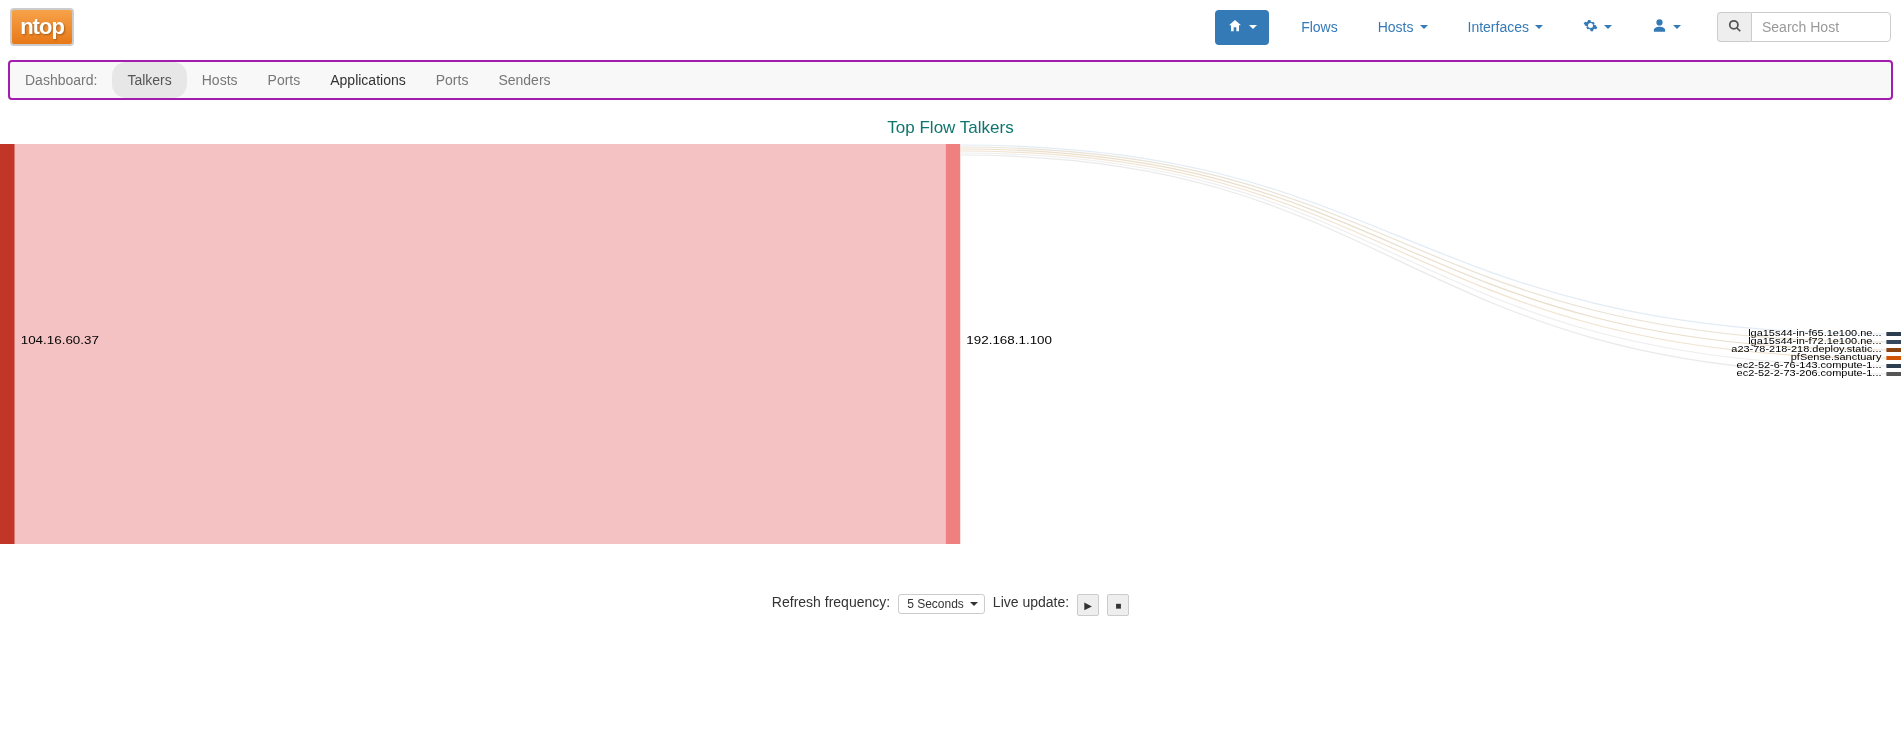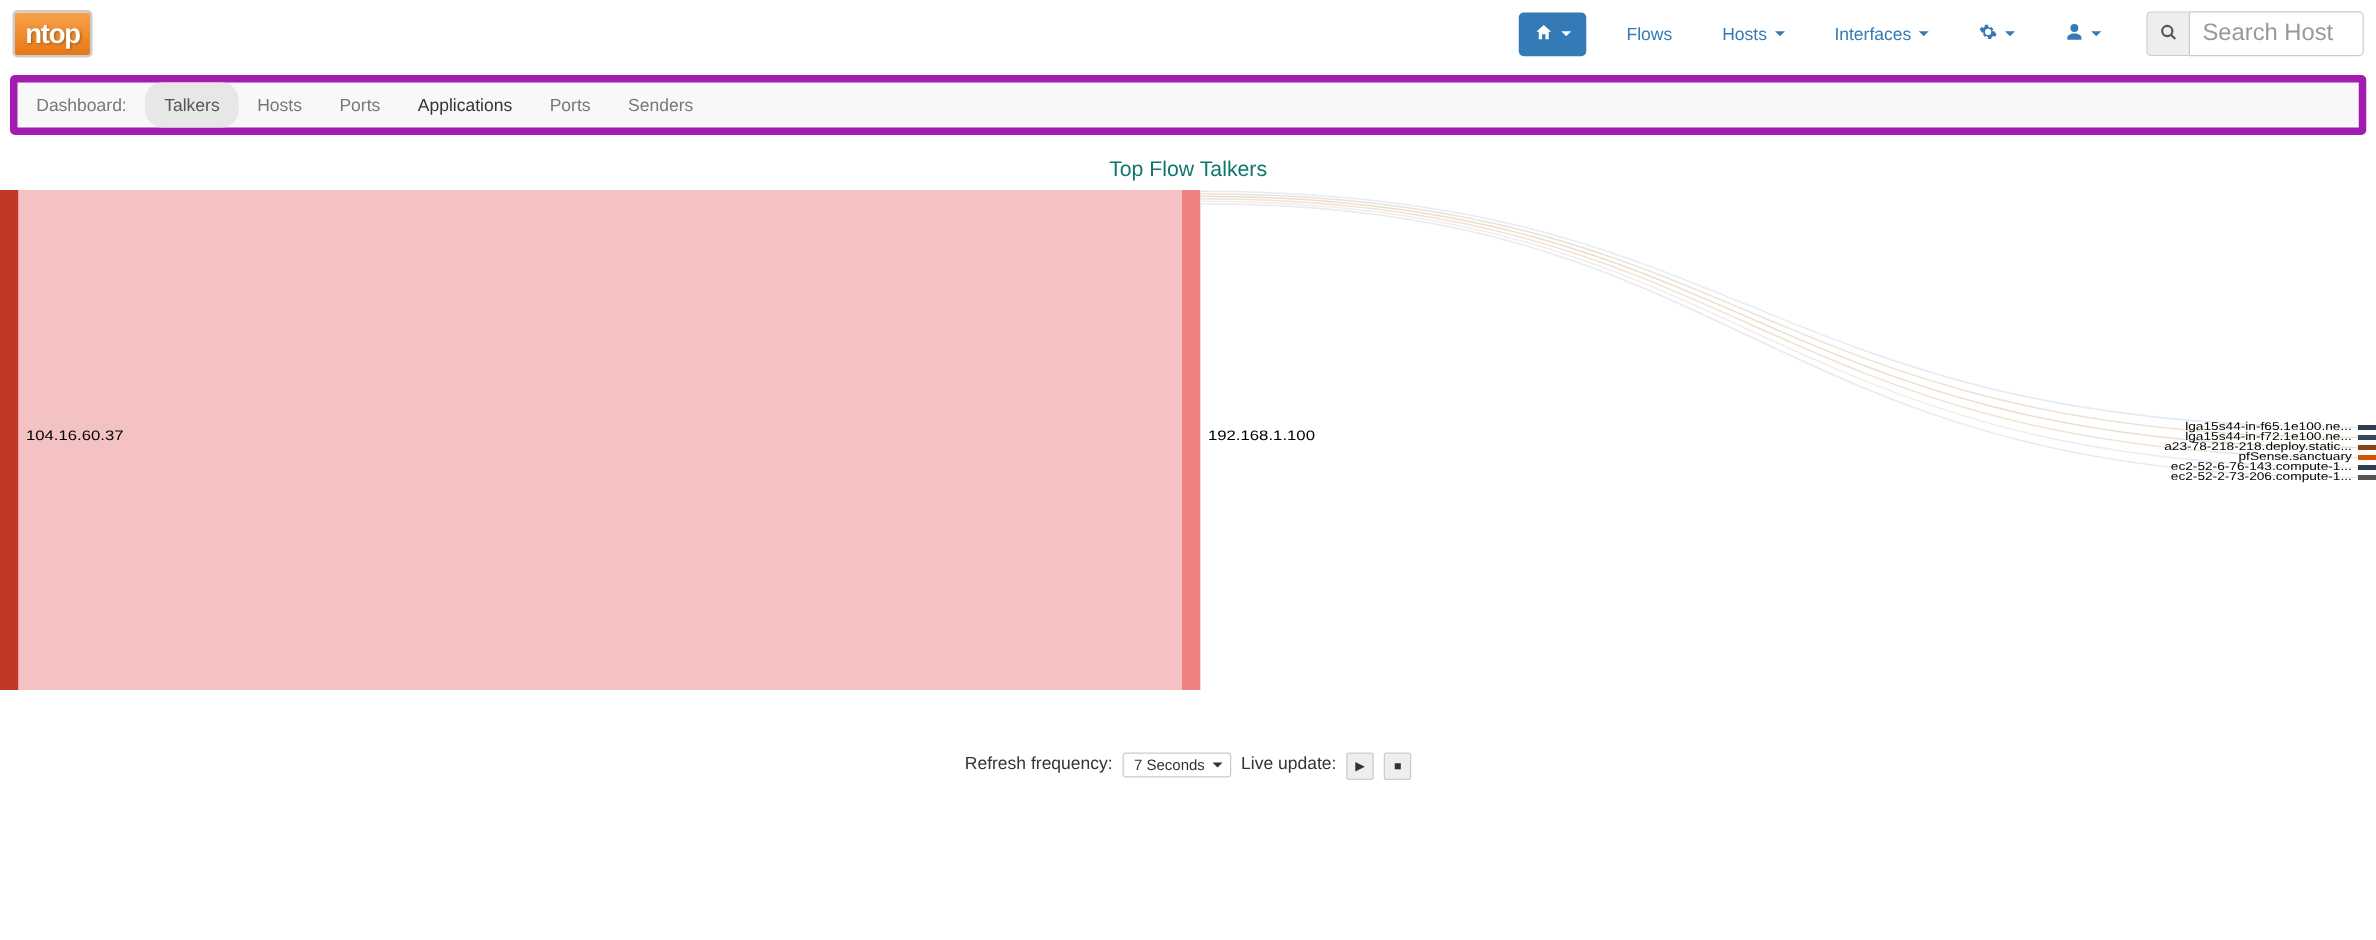--- a/index.html
+++ b/index.html
@@ -76,29 +76,29 @@
     align-items: center;
     justify-content: center;
     color: #555;
     cursor: pointer;
   }
   .search-input {
     border: 1px solid #ccc;
     border-radius: 0 4px 4px 0;
     padding: 6px 10px;
     width: 140px;
-    font-size: 19px;
+    font-size: 14px;
     color: #555;
   }
   .search-input::placeholder { color: #999; }
 
   .subnav-wrap {
     margin: 6px 8px 4px 8px;
     background: #f8f8f8;
-    border: 6px solid #a21caf;
+    border: 2px solid #a21caf;
     border-radius: 4px;
     display: flex;
     align-items: stretch;
   }
   .subnav-label {
     padding: 10px 15px;
     color: #777;
   }
   .subnav-item {
     padding: 10px 15px;
@@ -276,21 +276,21 @@
         <text x="1544" y="216" text-anchor="end" class="sankey-dest-label">pfSense.sanctuary</text>
         <text x="1544" y="224" text-anchor="end" class="sankey-dest-label">ec2-52-6-76-143.compute-1...</text>
         <text x="1544" y="232" text-anchor="end" class="sankey-dest-label">ec2-52-2-73-206.compute-1...</text>
       </g>
   </svg>
 </div>
 
 <div class="footer-controls">
   <span>Refresh frequency:</span>
   <span class="select-box">
-    <span>7 Seconds</span>
+    <span>5 Seconds</span>
     <span class="caret"></span>
   </span>
   <span>Live update:</span>
   <span class="small-btn">
     <span>▶</span>
   </span>
   <span class="small-btn">
     <span>■</span>
   </span>
 </div>

